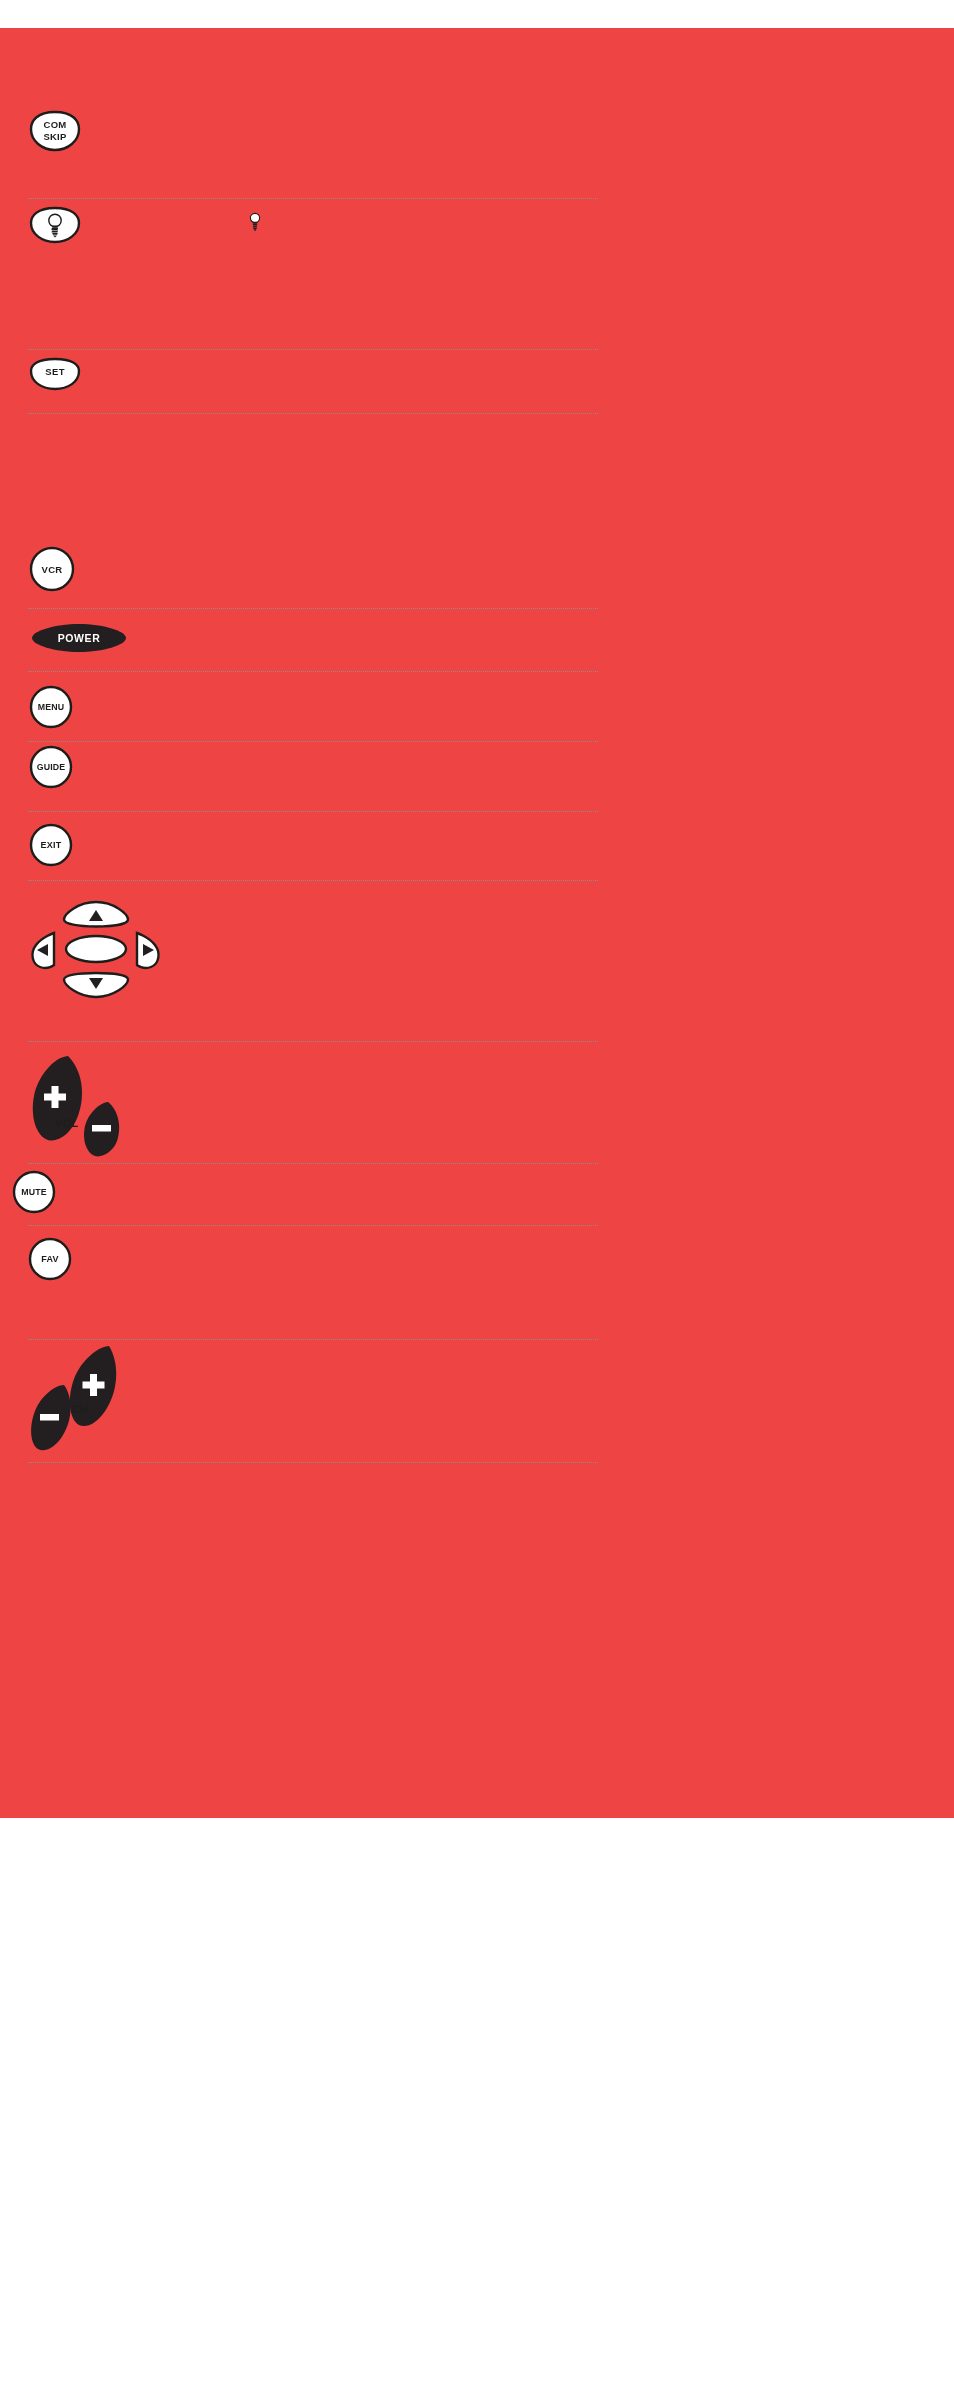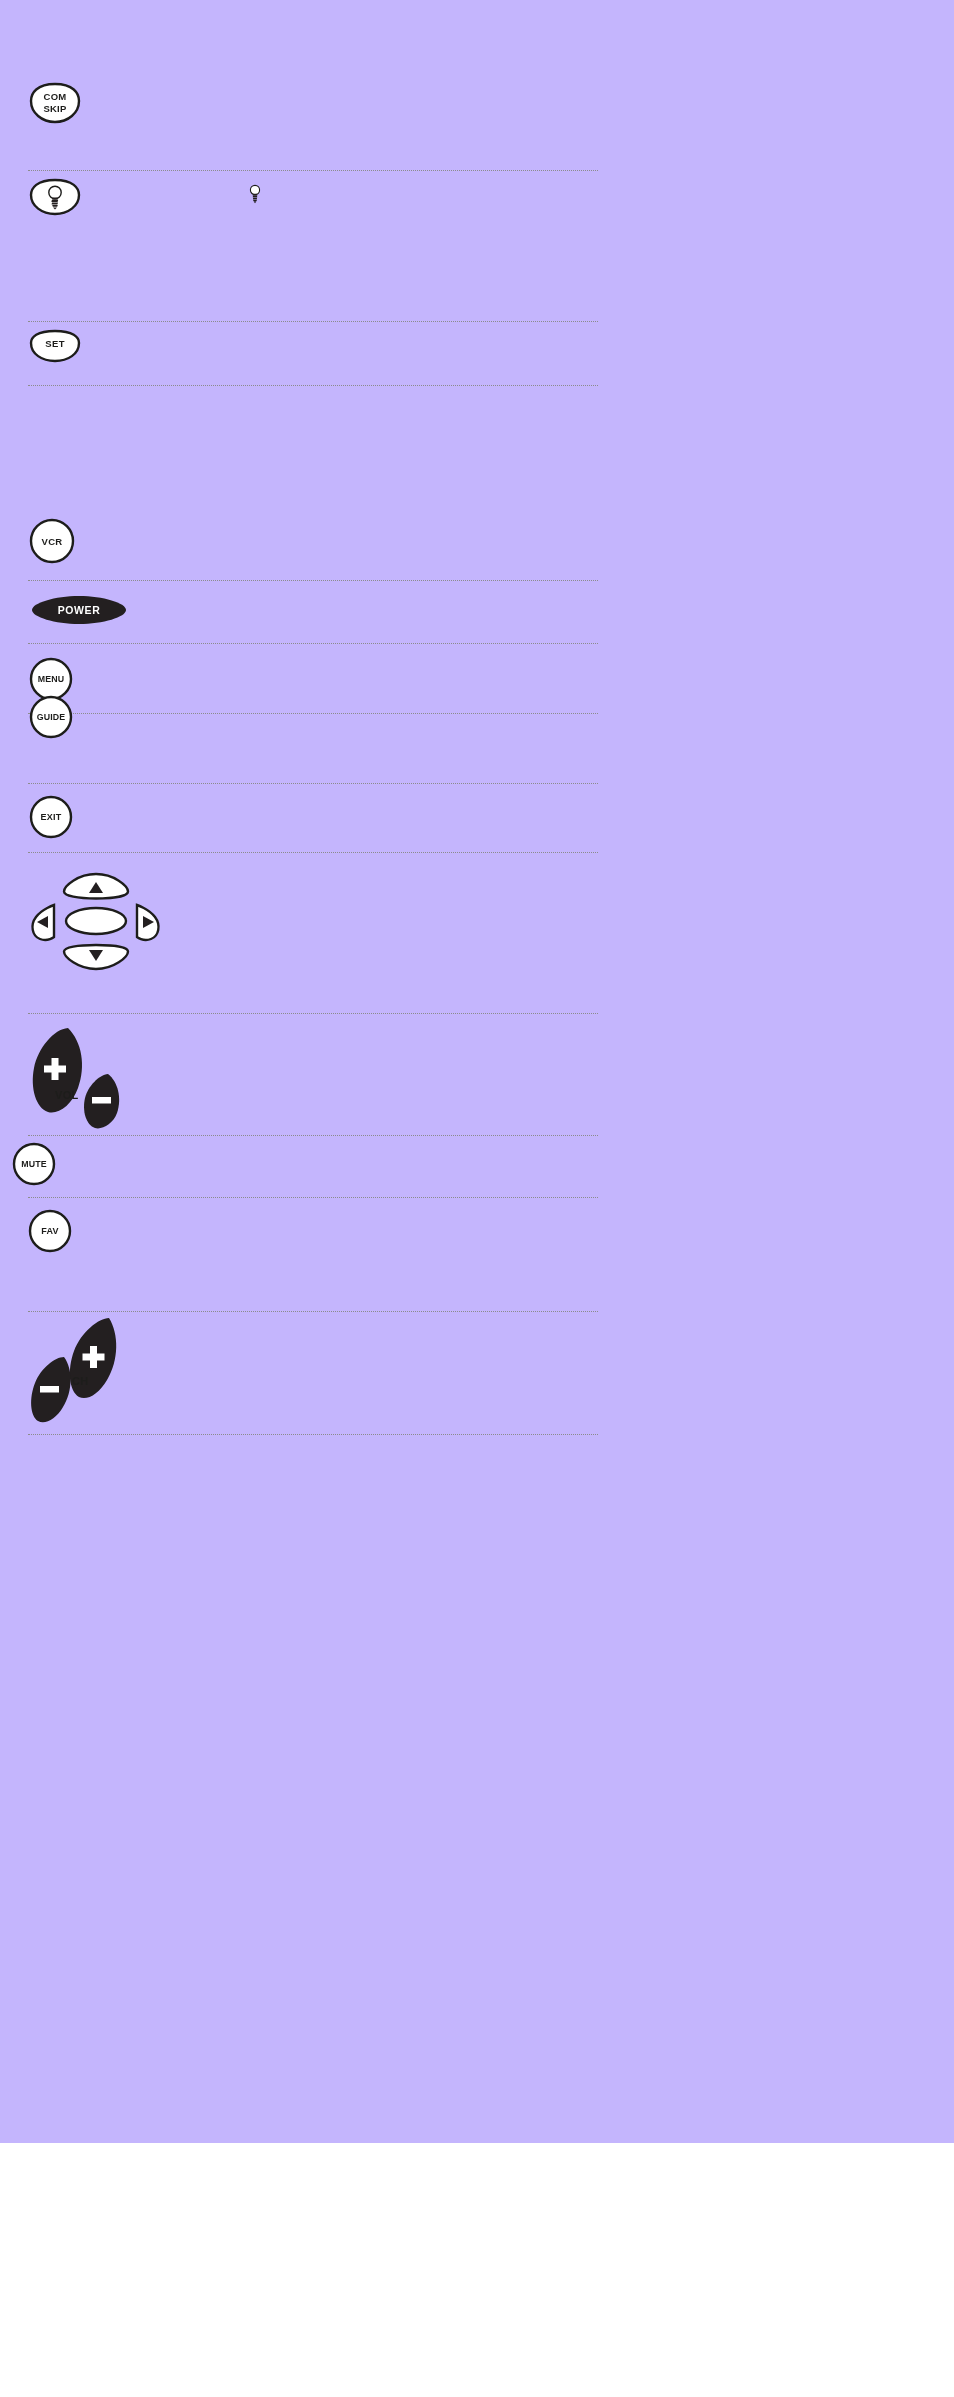--- a/index.html
+++ b/index.html
@@ -8,23 +8,24 @@
     padding: 0;
     background: #ffffff;
   }
   body {
     font-family: "Liberation Sans", sans-serif;
     color: #1d1d1b;
   }
   .page {
     position: relative;
     width: 954px;
-    height: 2143px;
-    background: #c4b5fd;
+    height: 1790px;
+    background: #ef4444;
     overflow: hidden;
+    margin-top: 28px;
   }
   
   .divider {
     position: absolute;
     left: 28px;
     width: 570px;
     height: 1px;
     border-top: 1px dotted #8c8c8c;
   }
   
@@ -144,21 +145,21 @@
     </svg>
   </div>
 
   <div class="btn" style="left:29px; top:657px;text-decoration:underline;">
     <svg width="44" height="44" viewBox="0 0 44 44">
       <circle class="stroke" cx="22" cy="22" r="20"></circle>
       <text class="btn-label" x="22" y="23" font-size="8.8" letter-spacing="0.1">MENU</text>
     </svg>
   </div>
 
-  <div class="btn" style="left:29px; top:695px;">
+  <div class="btn" style="left:29px; top:717px;">
     <svg width="44" height="44" viewBox="0 0 44 44">
       <circle class="stroke" cx="22" cy="22" r="20"></circle>
       <text class="btn-label" x="22" y="23" font-size="8.8" letter-spacing="0.1">GUIDE</text>
     </svg>
   </div>
 
   <div class="btn" style="left:29px; top:795px;">
     <svg width="44" height="44" viewBox="0 0 44 44">
       <circle class="stroke" cx="22" cy="22" r="20"></circle>
       <text class="btn-label" x="22" y="23" font-size="9" letter-spacing="0.2">EXIT</text>

